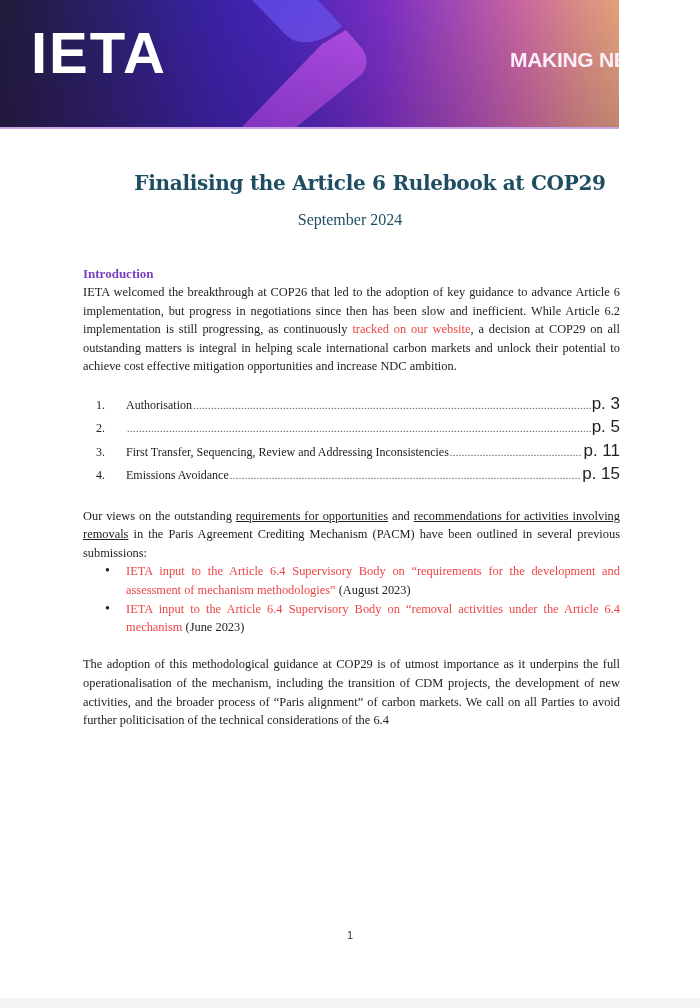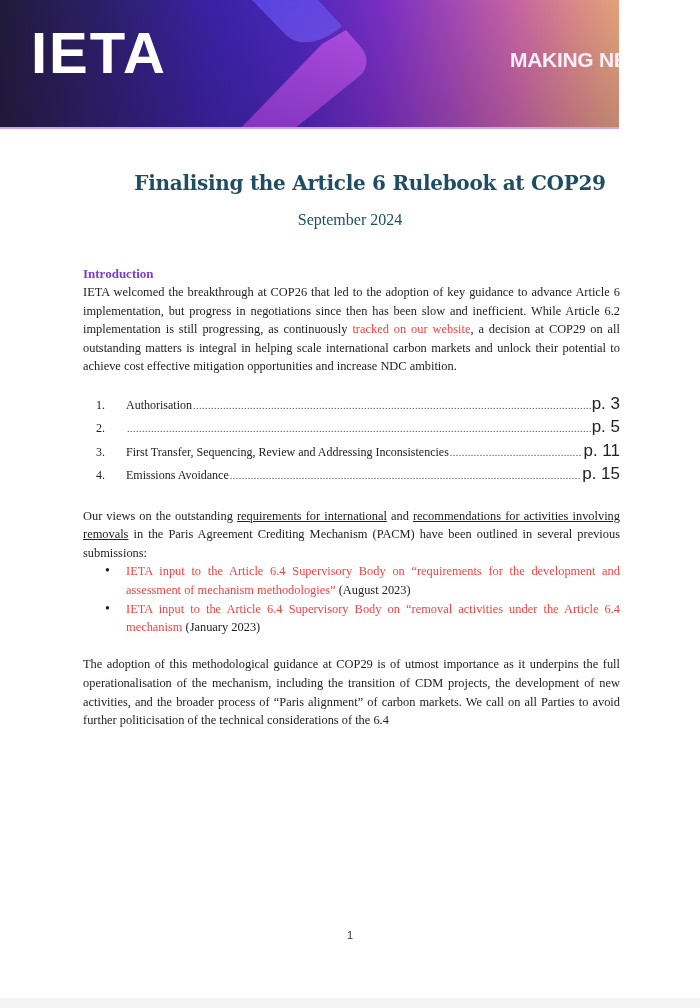--- a/index.html
+++ b/index.html
@@ -230,30 +230,30 @@
       <span class="toc-page">p. 11</span>
     </li>
     <li class="toc-row">
       <span class="toc-num">4.</span>
       <span class="toc-title">Emissions Avoidance</span>
       <span class="toc-dots"></span>
       <span class="toc-page">p. 15</span>
     </li>
   </ul>
 
-  <p class="para" style="margin-bottom:0"><span>Our views on the outstanding </span><span class="ul-plain">requirements for international</span><span> and </span><span class="ul-plain">recommendations for activities involving removals</span><span> in the Paris Agreement Crediting Mechanism (PACM) have been outlined in several previous submissions:</span></p>
+  <p class="para" style="margin-bottom:0"><span>Our views on the outstanding </span><span class="ul-plain">requirements for opportunities</span><span> and </span><span class="ul-plain">recommendations for activities involving removals</span><span> in the Paris Agreement Crediting Mechanism (PACM) have been outlined in several previous submissions:</span></p>
 
   <ul class="bullets">
     <li class="bullet-item">
       <span class="bullet-dot">•</span>
       <a class="link">IETA input to the Article 6.4 Supervisory Body on “requirements for the development and assessment of mechanism methodologies”</a><span> (August 2023)</span>
     </li>
     <li class="bullet-item">
       <span class="bullet-dot">•</span>
-      <a class="link">IETA input to the Article 6.4 Supervisory Body on “removal activities under the Article 6.4 mechanism</a><span> (January 2023)</span>
+      <a class="link">IETA input to the Article 6.4 Supervisory Body on “removal activities under the Article 6.4 mechanism</a><span> (June 2023)</span>
     </li>
   </ul>
 
   <p class="para">The adoption of this methodological guidance at COP29 is of utmost importance as it underpins the full operationalisation of the mechanism, including the transition of CDM projects, the development of new activities, and the broader process of “Paris alignment” of carbon markets. We call on all Parties to avoid further politicisation of the technical considerations of the 6.4</p>
 </div>
 
 <div class="page-number">1</div>
 <div class="bottom-strip"></div>
 
 </body></html>

